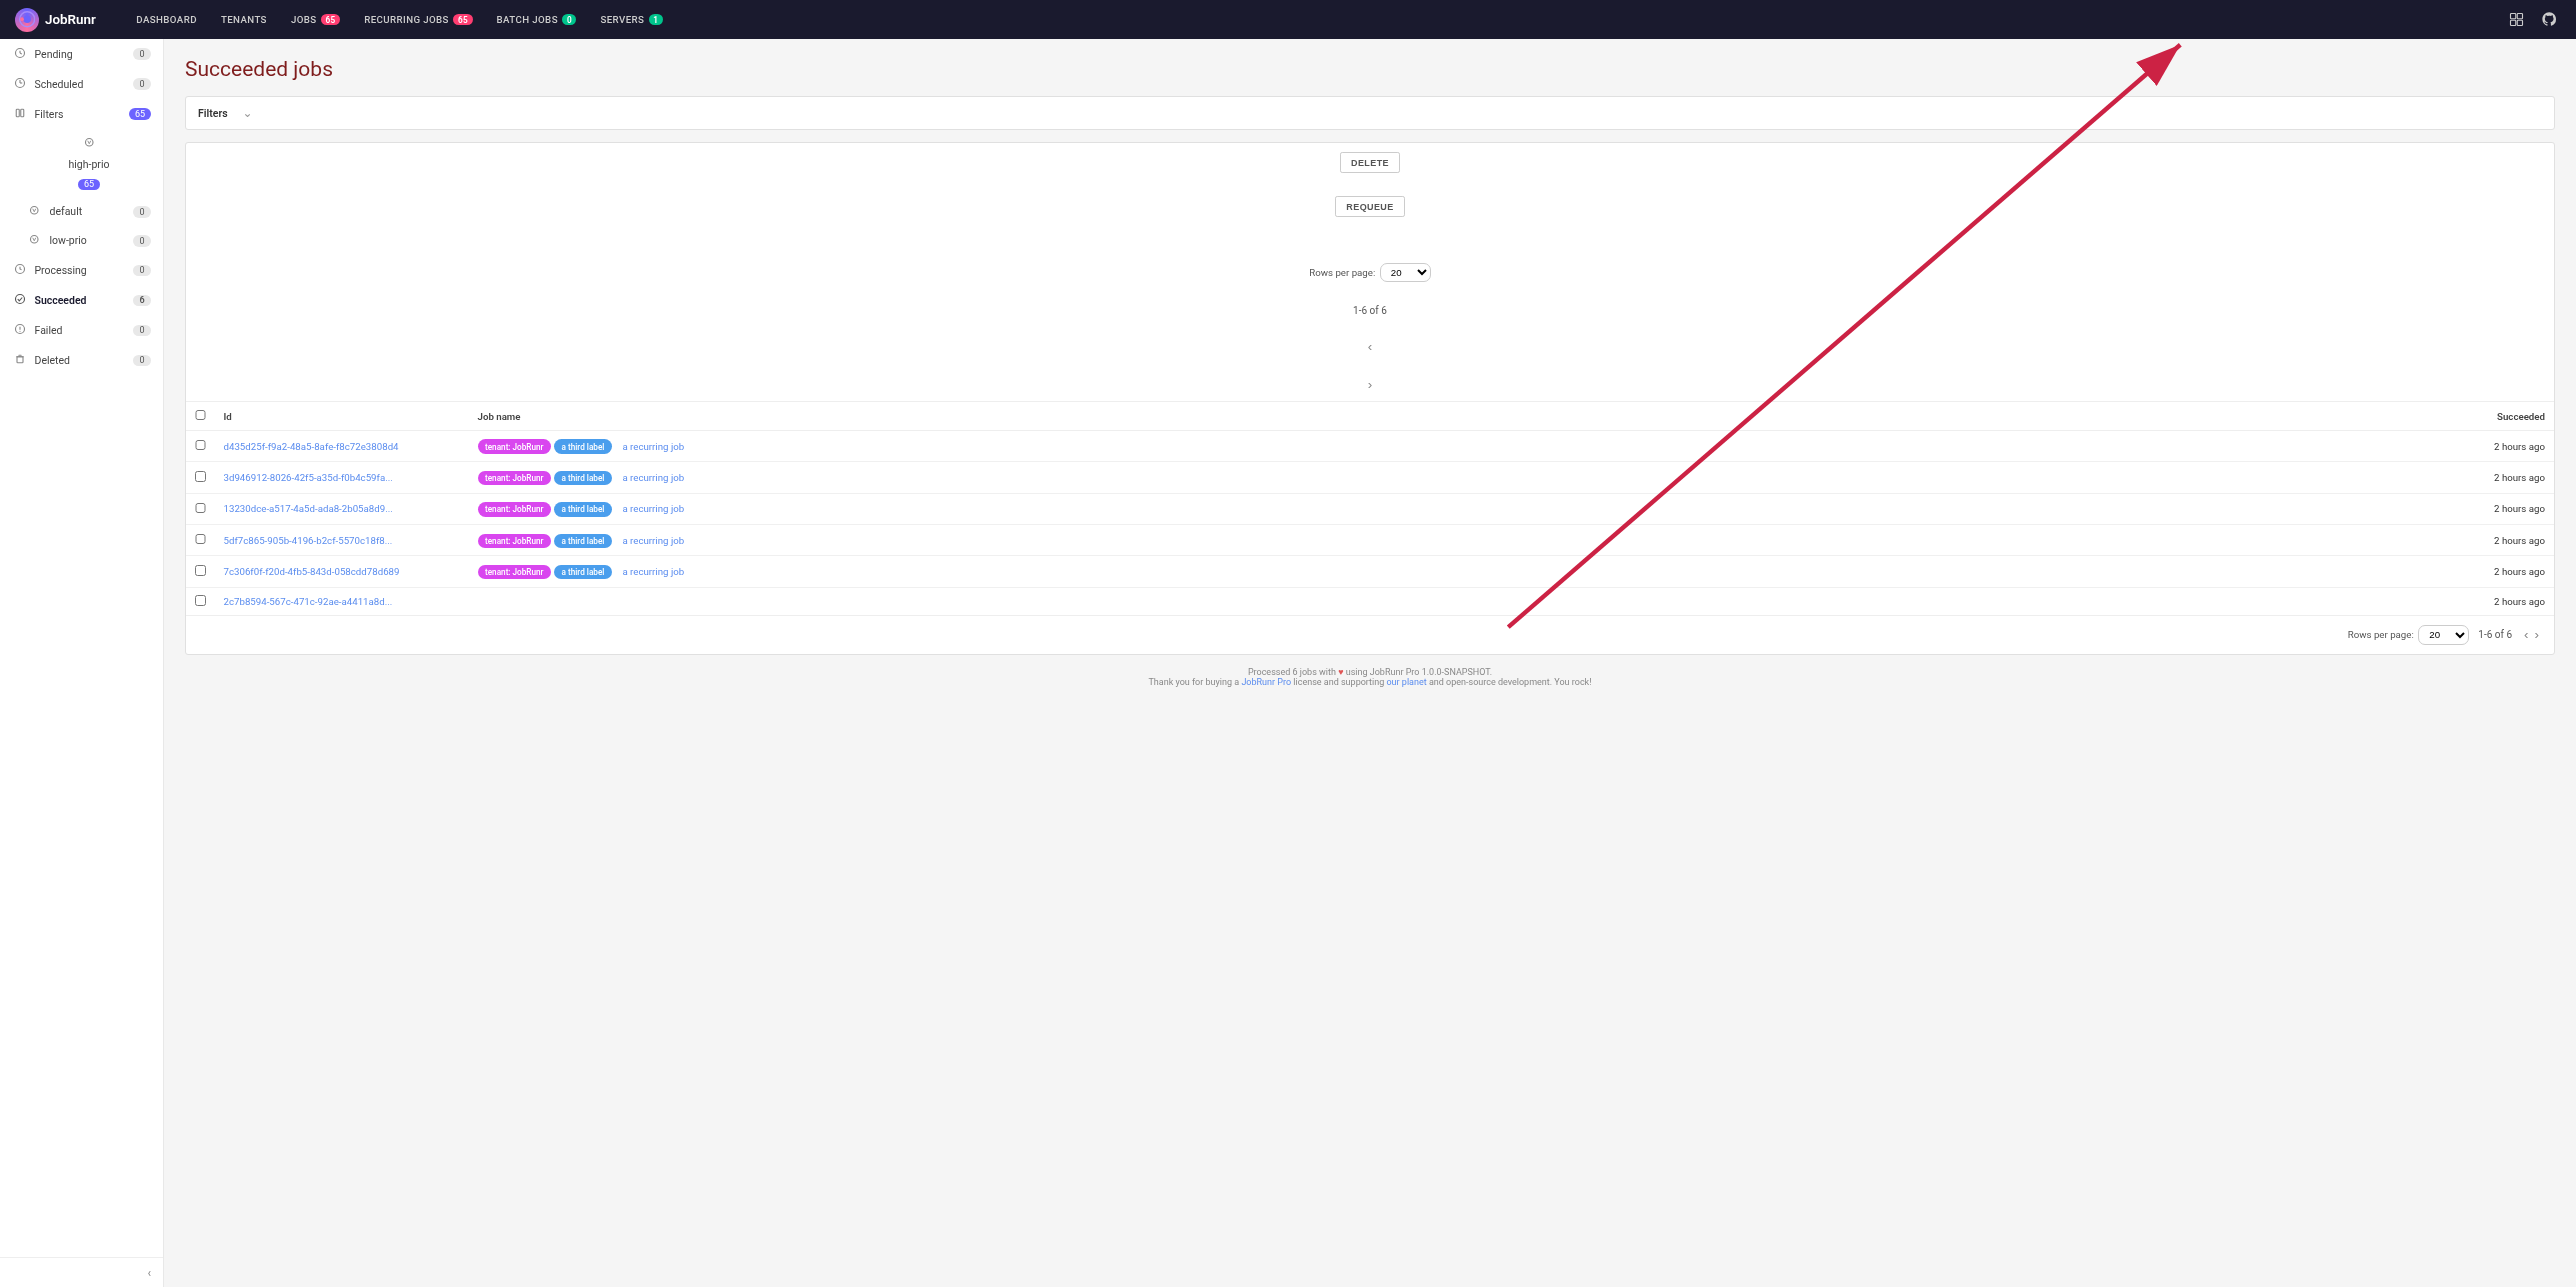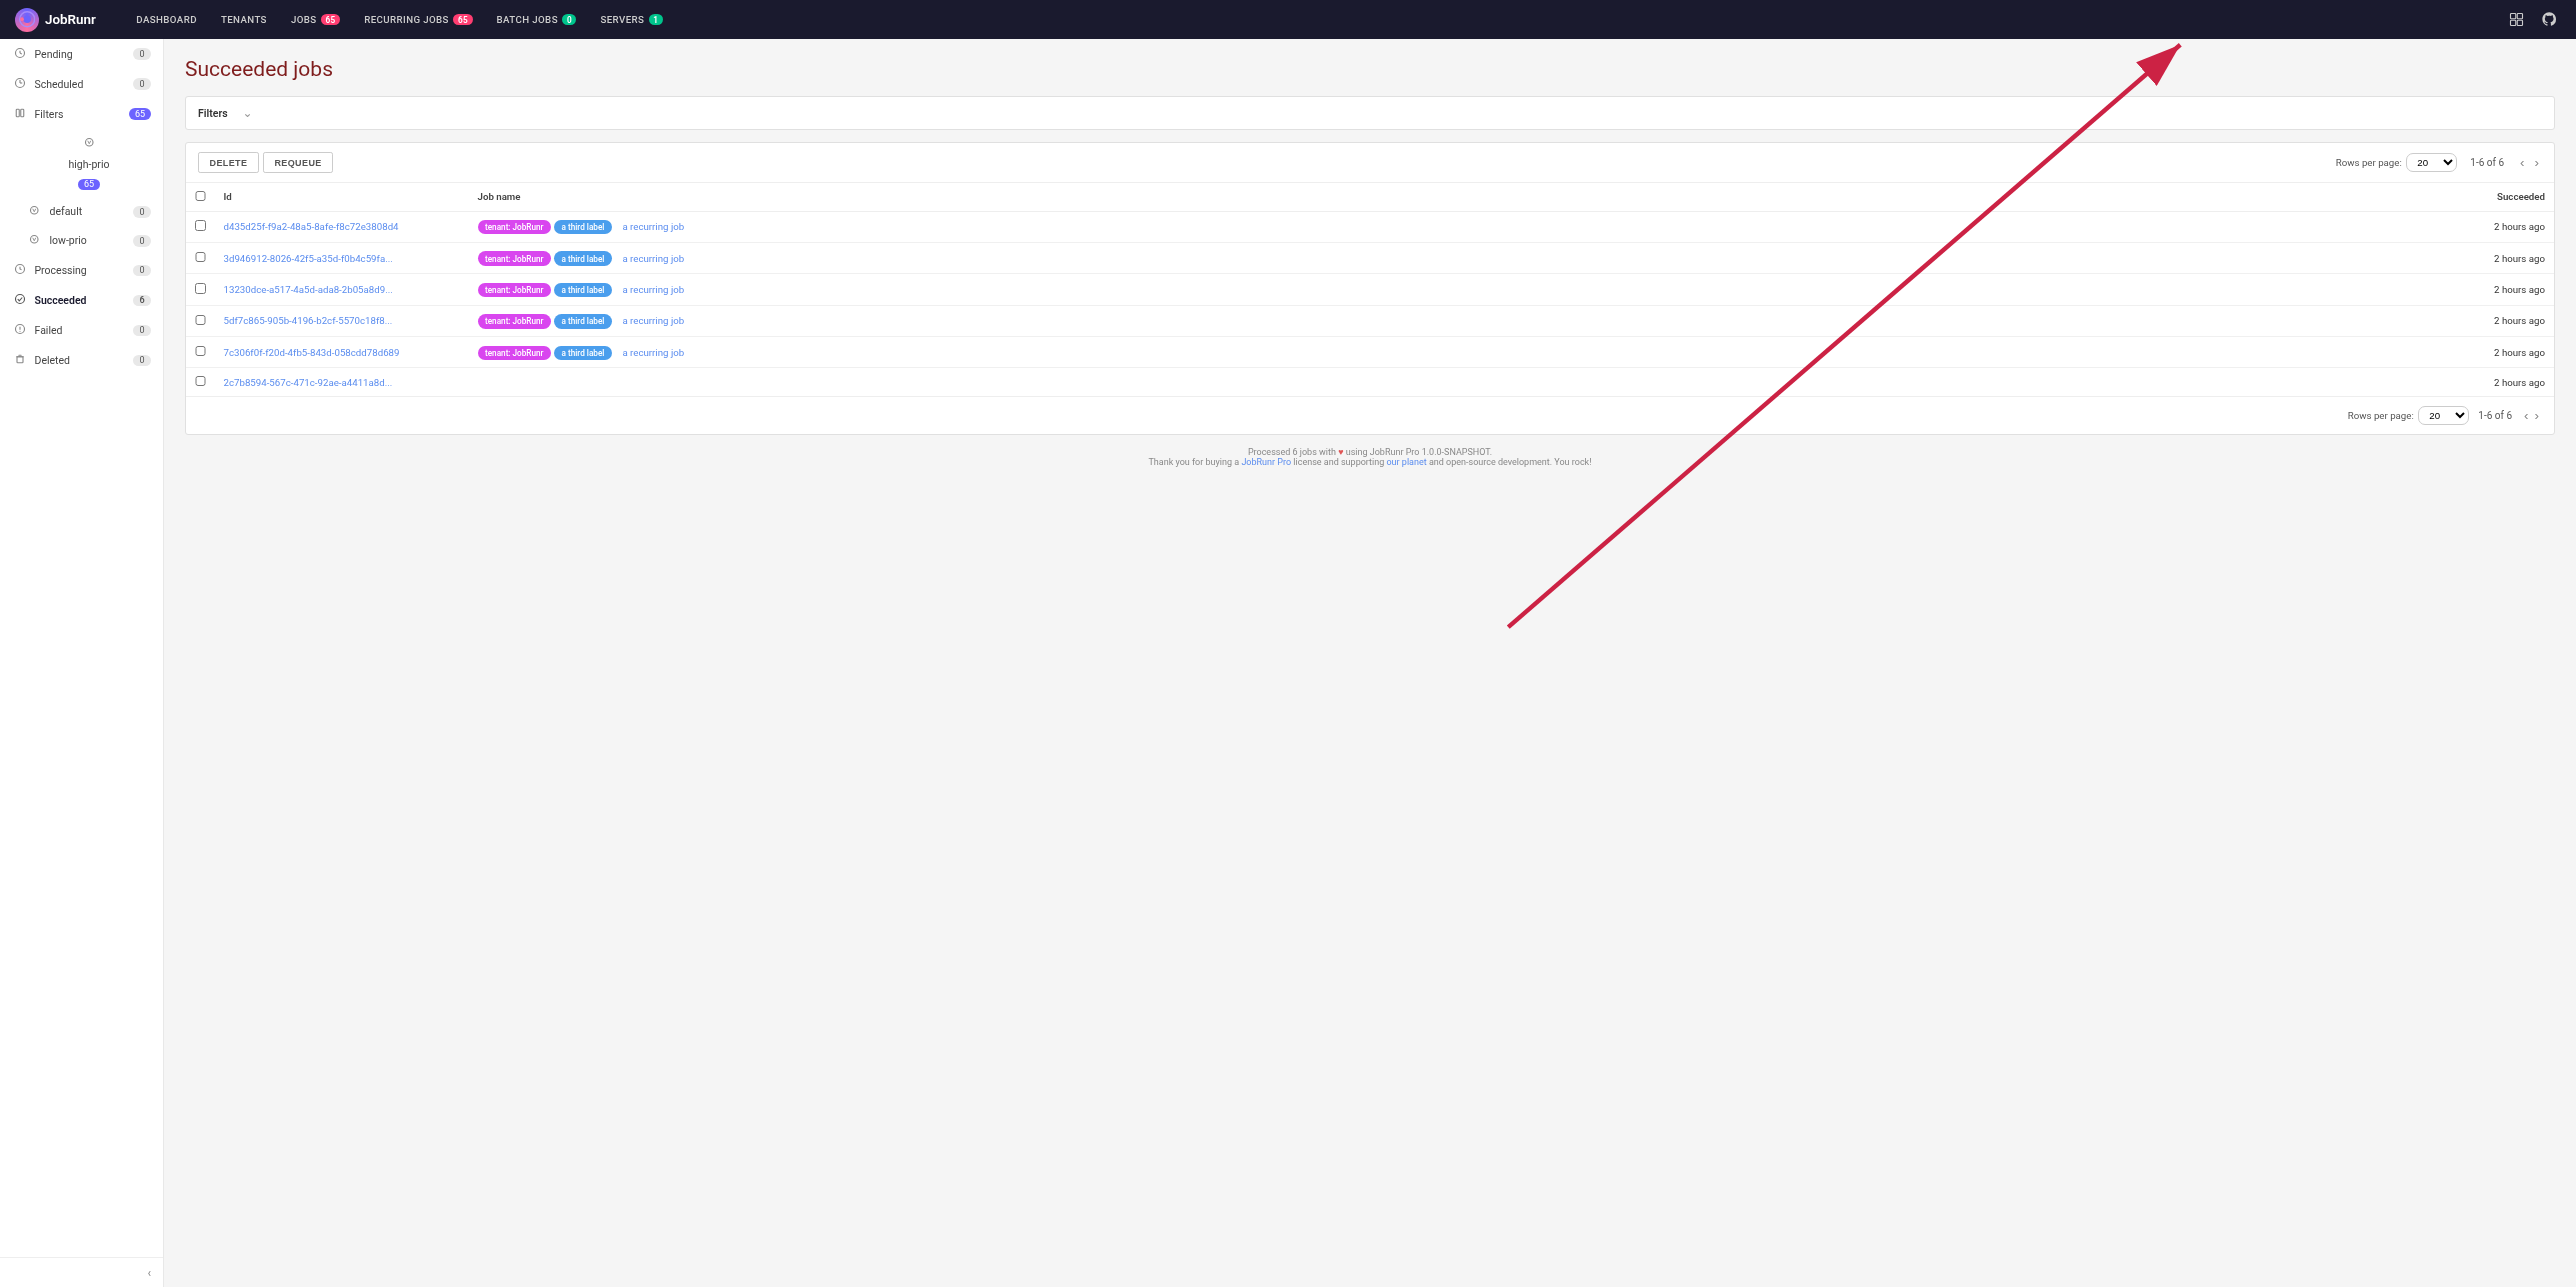--- a/index.html
+++ b/index.html
@@ -137,21 +137,22 @@
     .table-card {
       background: white;
       border: 0.7px solid #e0e0e0;
       border-radius: 3px;
     }
     .table-toolbar {
       display: flex;
       align-items: center;
       padding: 9px 12px;
       border-bottom: 0.7px solid #eee;
-      gap: 4px;
+      gap: 23px;
+      flex-direction: column;
     }
     .btn-toolbar {
       border: 0.7px solid #ccc;
       background: white;
       padding: 4.5px 10.5px;
       font-size: 9px;
       font-weight: 600;
       color: #555;
       border-radius: 2.2px;
       cursor: pointer;

